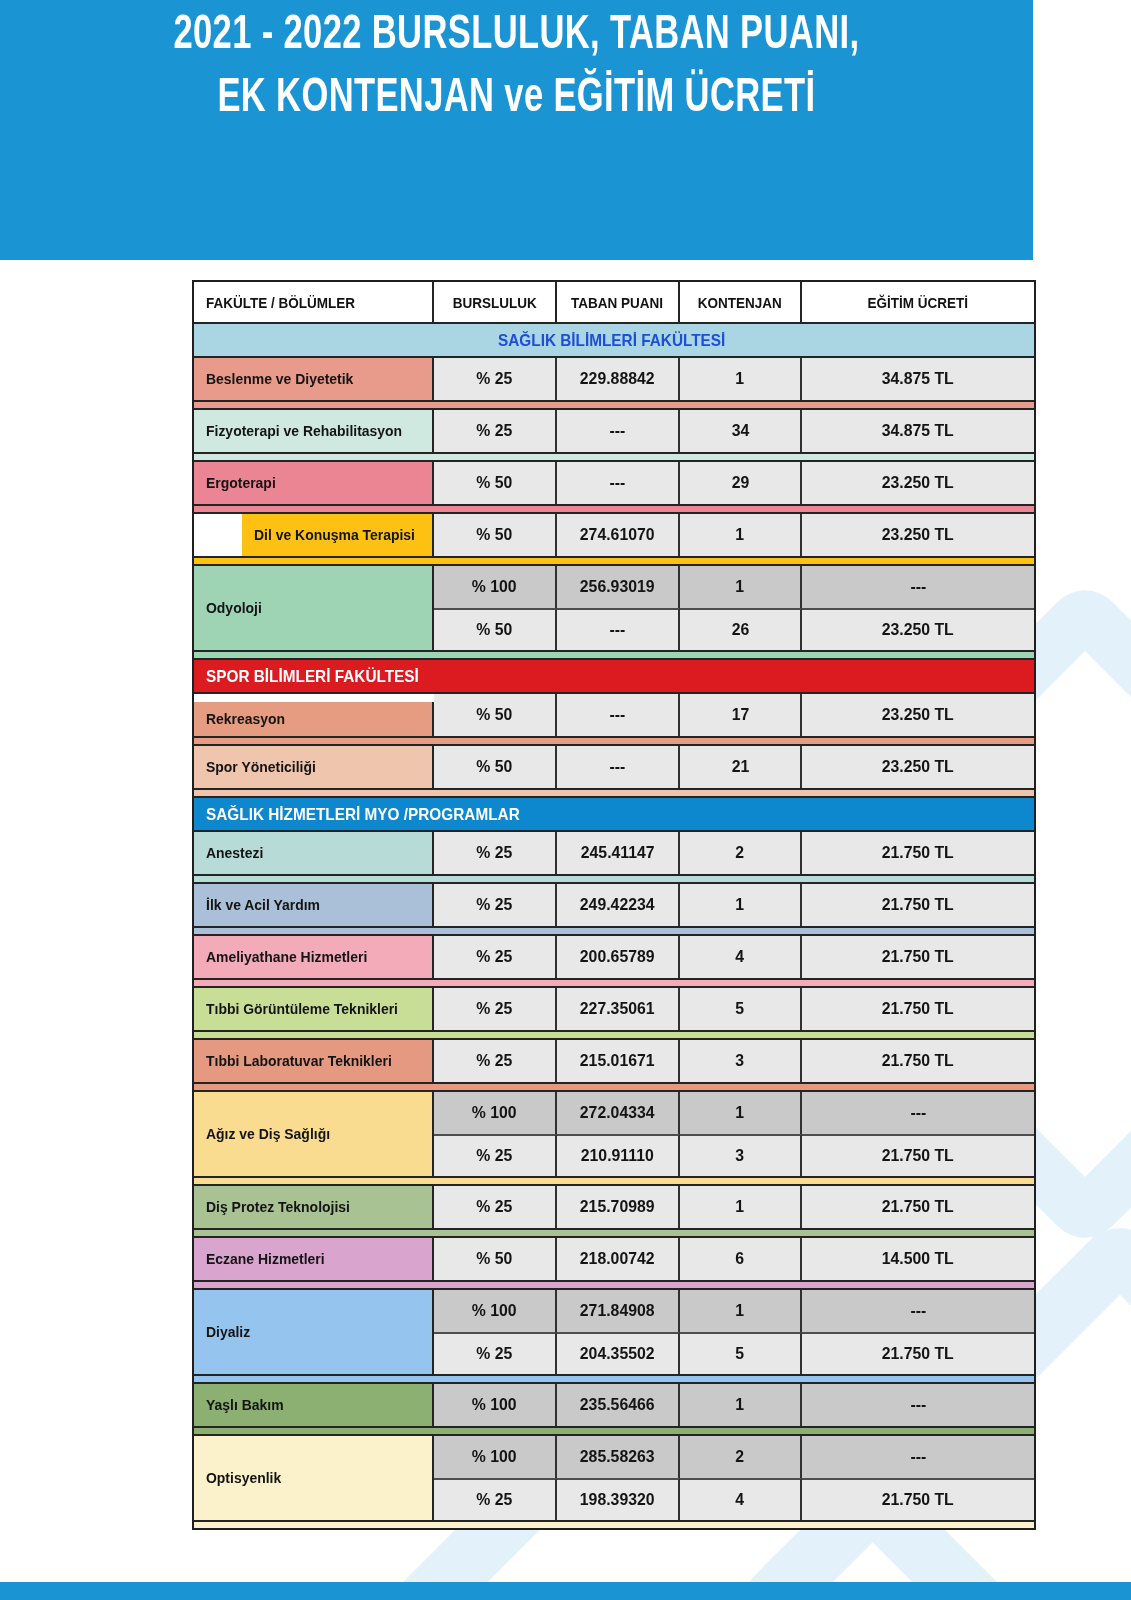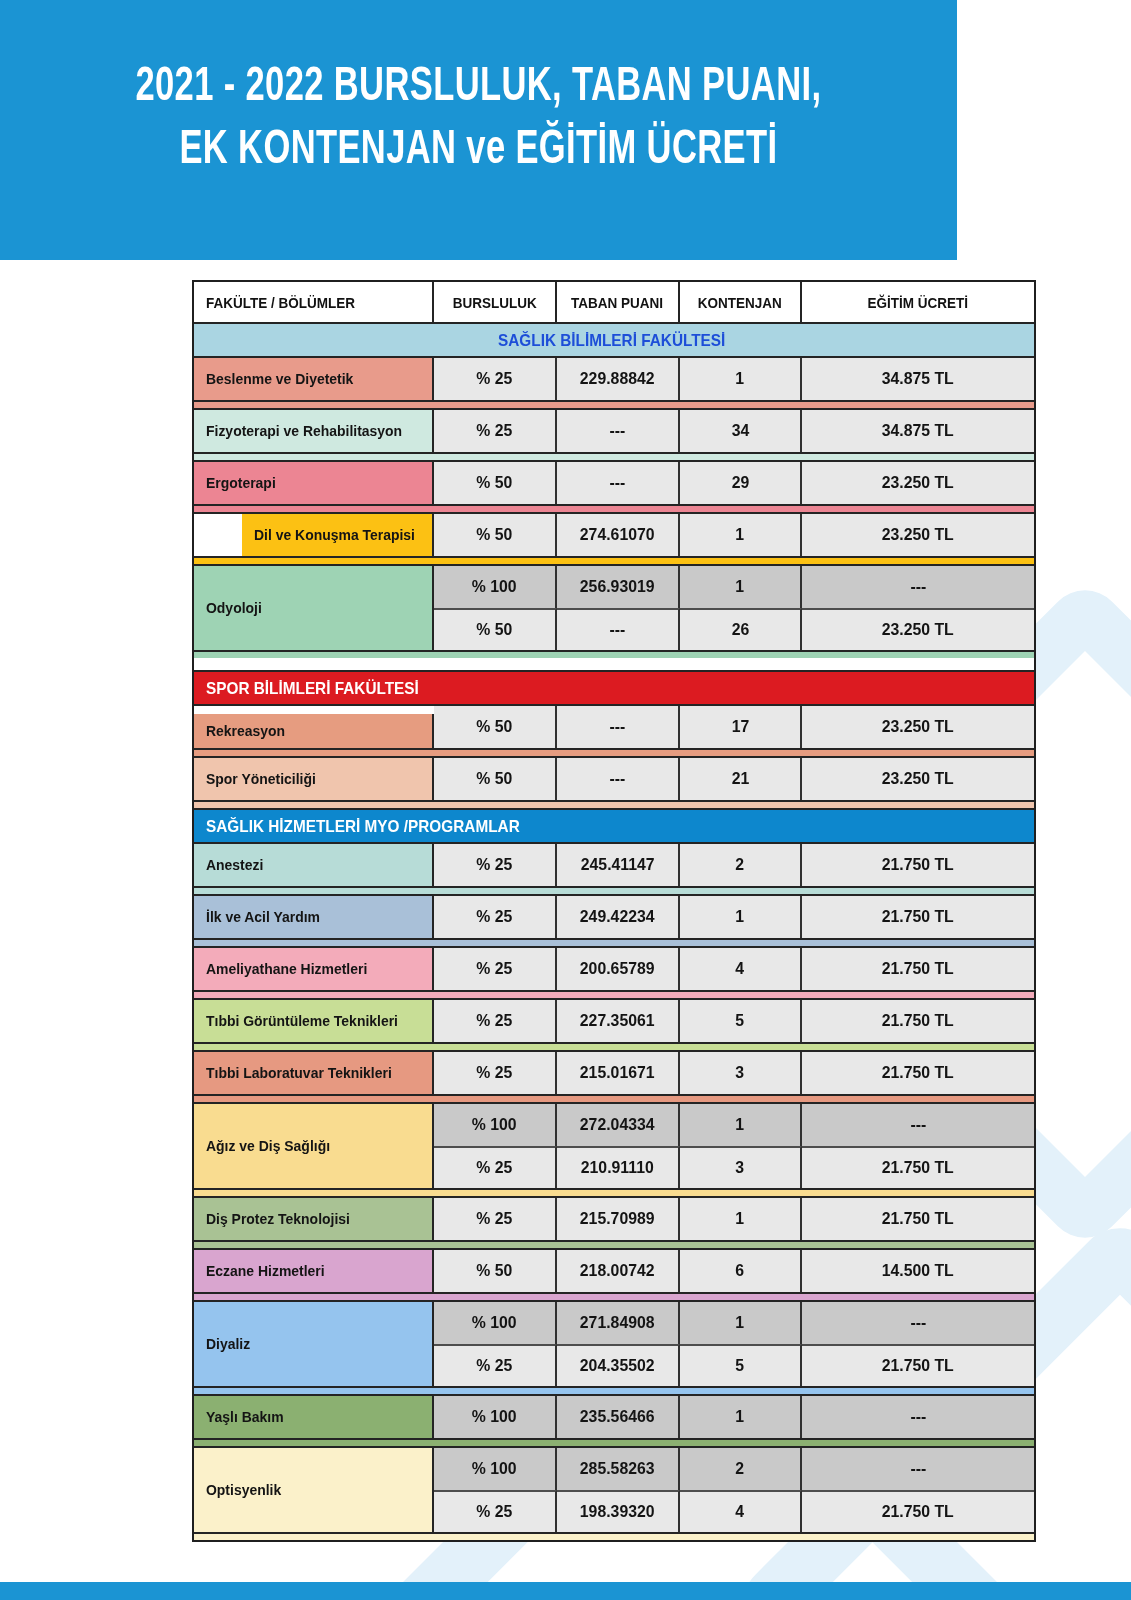--- a/index.html
+++ b/index.html
@@ -2,22 +2,22 @@
 <html><head>
 <meta charset="utf-8">
 <style>
   html,body{margin:0;padding:0;}
   body{
     width:1131px;height:1600px;position:relative;overflow:hidden;
     background:#ffffff;font-family:"Liberation Sans",sans-serif;
   }
   
   .banner{
-    position:absolute;top:0;left:0;width:957px;height:260px;
-    background:#1b94d3;display:flex;align-items:center;justify-content:center;
+    position:absolute;top:0;left:0;width:1033px;height:260px;
+    background:#1b94d3;display:flex;align-items:flex-start;justify-content:center;
     z-index:3;
   }
   .title-block{
     text-align:center;margin-bottom:30px;color:#ffffff;font-weight:bold;
     font-size:48px;line-height:1.32;letter-spacing:.5px;white-space:nowrap;
   }
   .title-block .tline{transform:scaleX(.72);transform-origin:center;}
   
   .content{position:absolute;top:260px;left:0;width:1131px;height:1340px;overflow:hidden;z-index:1;}
   .diamond{position:absolute;box-sizing:border-box;transform:rotate(45deg);background:transparent;}
@@ -195,21 +195,21 @@
           <div class="txt">---</div>
         </div>
         <div class="val light divided">
           <div class="txt">26</div>
         </div>
         <div class="val light divided last">
           <div class="txt">23.250 TL</div>
         </div>
       </div>
       <div class="strip" style="background: rgb(158, 211, 180);"></div>
-      <div class="section-bar" style="background: rgb(220, 27, 33); color: rgb(255, 255, 255); margin-top: 12px;">
+      <div class="section-bar" style="background: rgb(220, 27, 33); color: rgb(255, 255, 255);">
         <div class="txt">SPOR BİLİMLERİ FAKÜLTESİ</div>
       </div>
       <div class="block">
         <div class="label-cell" style="background: rgb(230, 156, 128); grid-row: 1 / span 1; margin-top: 8px;">
           <div class="txt">Rekreasyon</div>
         </div>
         <div class="val light">
           <div class="txt">% 50</div>
         </div>
         <div class="val light">

